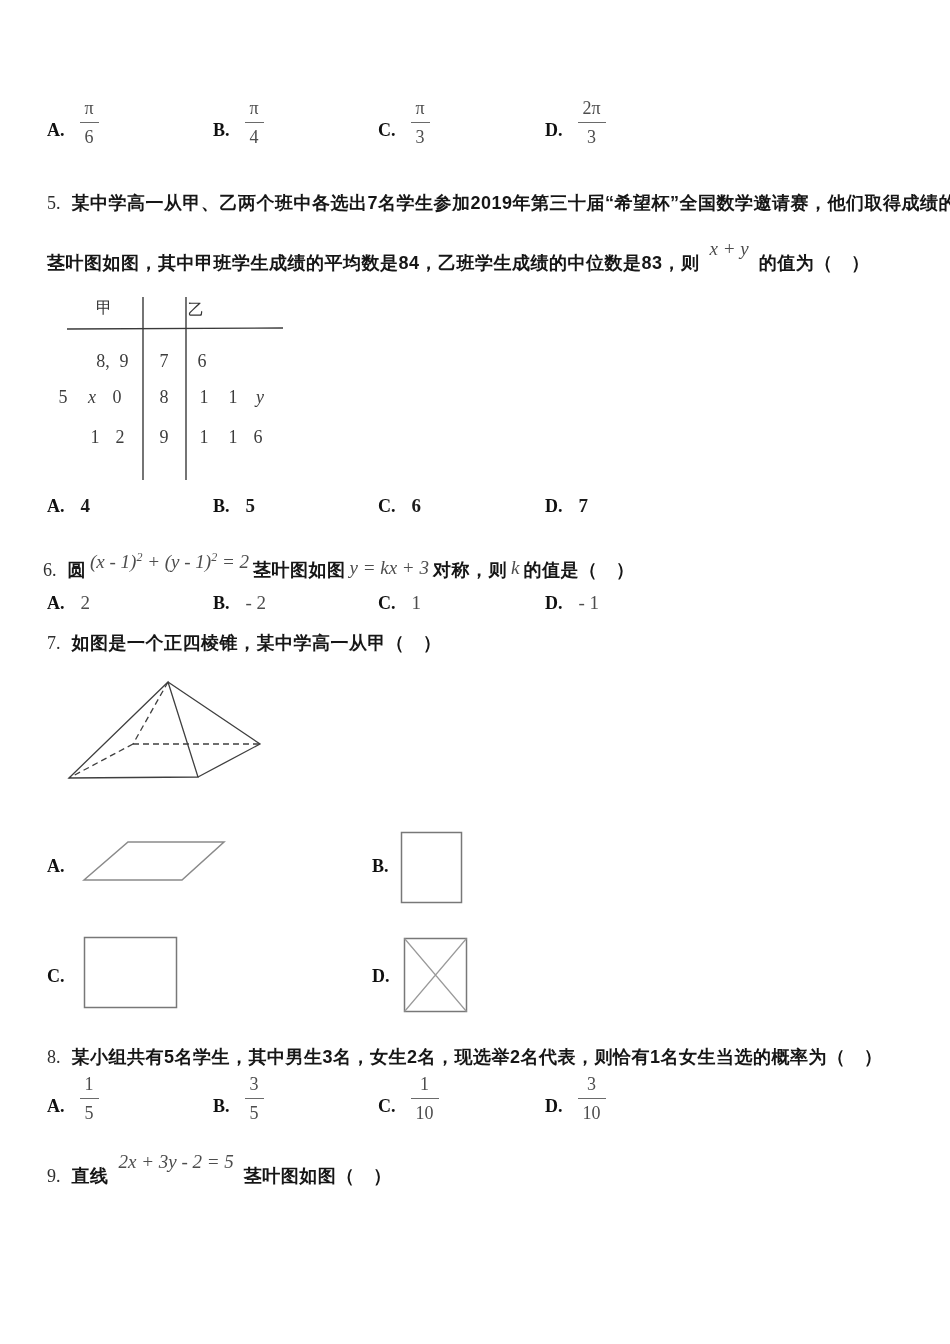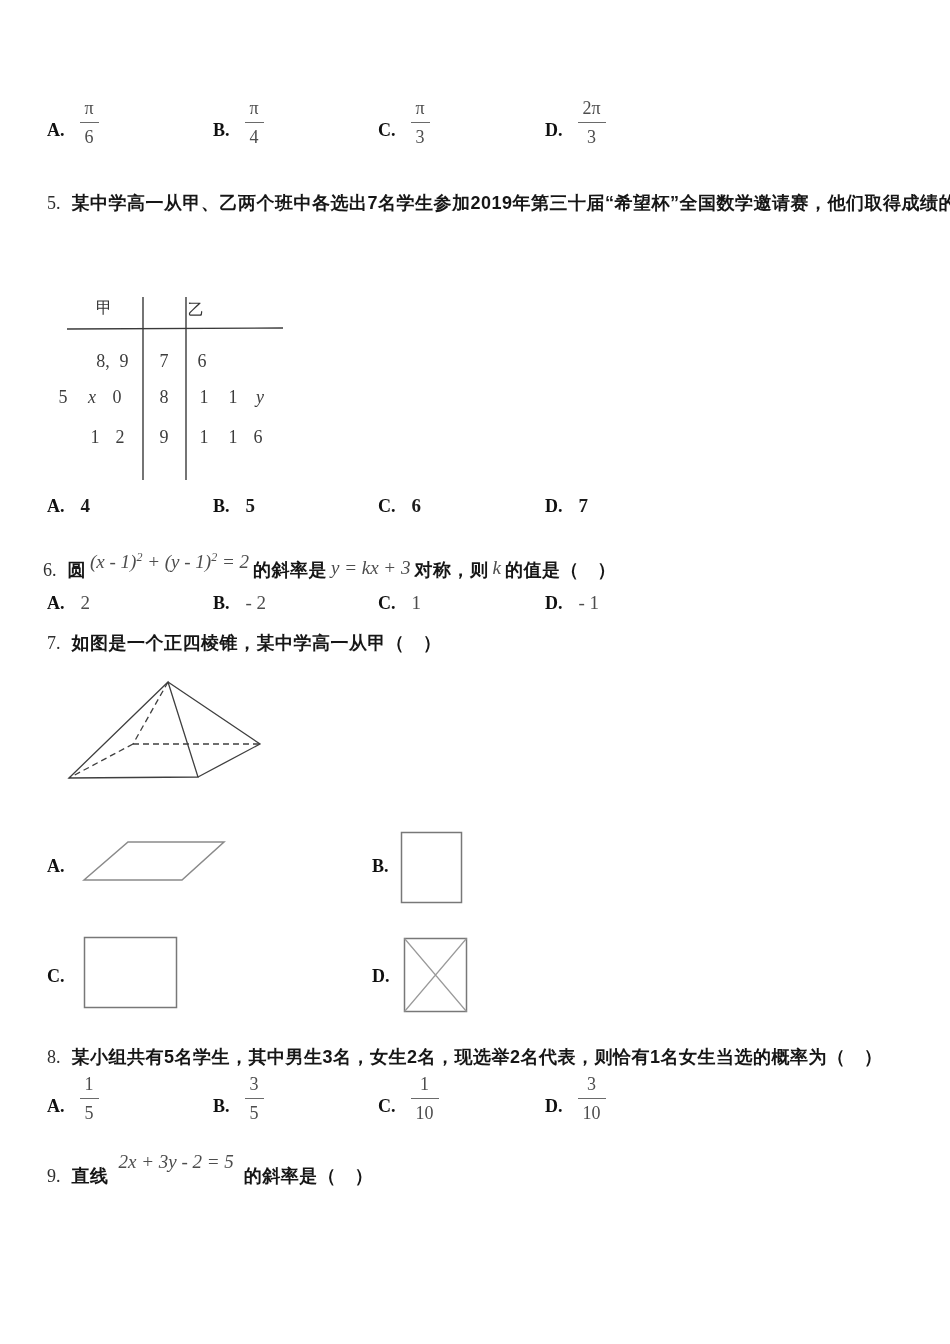--- a/index.html
+++ b/index.html
@@ -64,20 +64,25 @@
     <span class="frac">
       <span class="num">2π</span>
       <span class="den">3</span>
     </span>
   </div>
 
   <div class="line" style="top:191px; left:47px">
     <span class="qnum">5.</span>
     <span class="cn">某中学高一从甲、乙两个班中各选出7名学生参加2019年第三十届“希望杯”全国数学邀请赛，他们取得成绩的</span>
   </div>
+  <div class="line" style="top:251px; left:47px">
+    <span class="cn">茎叶图如图，其中甲班学生成绩的平均数是84，乙班学生成绩的中位数是83，则</span>
+    <span class="math raise14">x + y</span>
+    <span class="cn">的值为（　）</span>
+  </div>
 
   <svg class="abs" style="left:50px; top:288px" width="240" height="200" viewBox="0 0 240 200">
     <text class="hdr" x="54" y="25" text-anchor="middle">甲</text>
     <text class="hdr" x="146" y="27" text-anchor="middle">乙</text>
     <line x1="17" y1="41" x2="233" y2="40" stroke="#3a3a3a" stroke-width="1.4"></line>
     <line x1="93" y1="9" x2="93" y2="192" stroke="#3a3a3a" stroke-width="1.4"></line>
     <line x1="136" y1="9" x2="136" y2="192" stroke="#3a3a3a" stroke-width="1.4"></line>
     <text x="53" y="79" text-anchor="middle">8,</text>
     <text x="74" y="79" text-anchor="middle">9</text>
     <text x="114" y="79" text-anchor="middle">7</text>
@@ -111,21 +116,21 @@
   </div>
   <div class="opt colD" style="top:495px">
     <span class="opt-label">D.</span>
     <span class="opt-val dark">7</span>
   </div>
 
   <div class="line" style="top:544px; left:43px">
     <span class="qnum">6.</span>
     <span class="cn">圆</span>
     <span class="math raise8"><span>(x - 1)</span><sup>2</sup><span> + (y - 1)</span><sup>2</sup><span> = 2</span></span>
-    <span class="cn">的斜率是</span>
+    <span class="cn">茎叶图如图</span>
     <span class="math raise2">y = kx + 3</span>
     <span class="cn">对称，则</span>
     <span class="math raise2">k</span>
     <span class="cn">的值是（　）</span>
   </div>
 
   <div class="opt colA" style="top:592px">
     <span class="opt-label">A.</span>
     <span class="opt-val">2</span>
   </div>
@@ -215,16 +220,16 @@
     <span class="frac">
       <span class="num">3</span>
       <span class="den">10</span>
     </span>
   </div>
 
   <div class="line" style="top:1164px; left:47px">
     <span class="qnum">9.</span>
     <span class="cn">直线</span>
     <span class="math raise14">2x + 3y - 2 = 5</span>
-    <span class="cn">的斜率是（　）</span>
+    <span class="cn">茎叶图如图（　）</span>
   </div>
 
 </div>
 
 </body></html>

